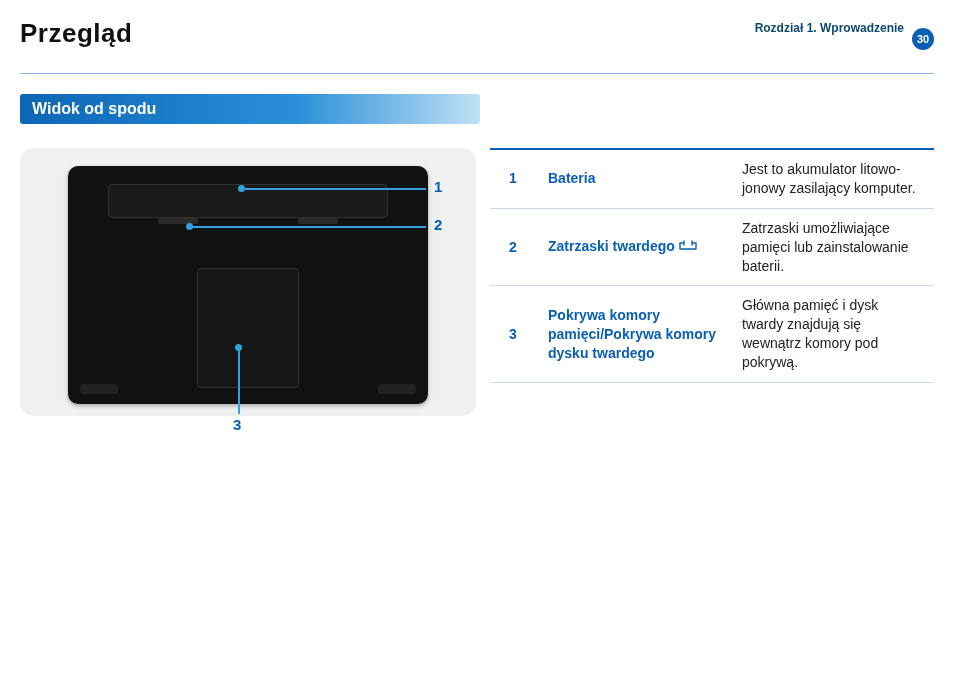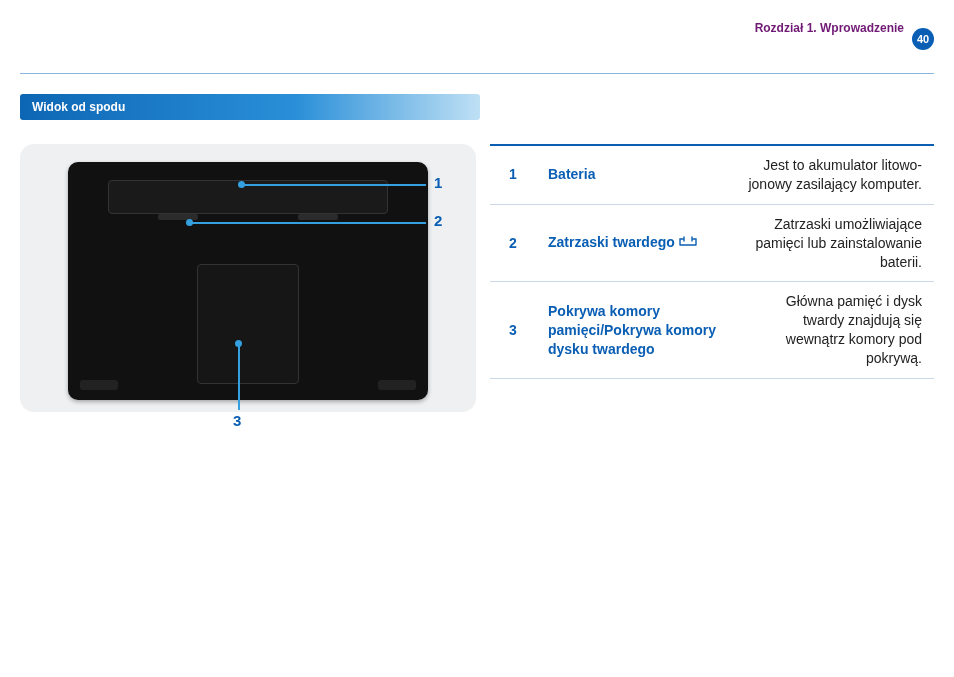--- a/index.html
+++ b/index.html
@@ -1,23 +1,23 @@
 <!DOCTYPE html>
 <html><head>
 <meta charset="utf-8">
 <style>
   html,body{margin:0;padding:0;width:954px;height:677px;font-family:"Segoe UI",Arial,sans-serif;background:#fff;color:#222;}
   .page{position:relative;width:954px;height:677px;}
   .header{position:relative;height:55px;border-bottom:1px solid #8ab6e0;margin:18px 20px 0 20px;}
   .title{font-size:26px;font-weight:700;color:#111;letter-spacing:.5px;}
   .pagenum{position:absolute;right:0;top:7px;width:22px;height:22px;border-radius:50%;background:#0a5fb4;color:#fff;font-size:11px;font-weight:700;display:flex;align-items:center;justify-content:center;}
-  .chap-wrap{position:absolute;right:30px;top:3px;text-align:right;font-size:12px;font-weight:700;color:#701a75;line-height:1.25;}
+  .chap-wrap{position:absolute;right:30px;top:3px;text-align:right;font-size:12px;font-weight:700;color:#0c4a6e;line-height:1.25;}
   .pagenum-wrap{position:absolute;right:0;top:3px;}
   .subheader{margin:20px 20px 0 20px;}
-  .subheader .bar{display:inline-block;min-width:430px;padding:6px 18px 6px 12px;font-size:12px;font-weight:700;color:#fff;background:linear-gradient(90deg,#0d66b4 0%,#2a8fd8 60%,#bfe0f5 100%);border-radius:3px;}
+  .subheader .bar{display:inline-block;min-width:430px;padding:6px 18px 6px 12px;font-size:16px;font-weight:700;color:#fff;background:linear-gradient(90deg,#0d66b4 0%,#2a8fd8 60%,#bfe0f5 100%);border-radius:3px;}
   
   .content{display:flex;margin:24px 20px 0 20px;gap:30px;}
   .figurecol{width:440px;}
   .figure-box{background:#eef0f2;border-radius:14px;padding:18px 18px 12px 18px;position:relative;width:420px;}
   .laptop{position:relative;width:360px;height:238px;background:#111;border-radius:10px;box-shadow:0 2px 4px rgba(0,0,0,.3);margin:0 auto;}
   .laptop .battery-slot{position:absolute;top:18px;left:40px;right:40px;height:32px;background:#1a1a1a;border:1px solid #333;border-radius:4px;}
   .laptop .latch{position:absolute;top:52px;width:40px;height:6px;background:#2b2b2b;border-radius:2px;}
   .laptop .latch.l1{left:90px;}
   .laptop .latch.l2{right:90px;}
   .laptop .panel{position:absolute;left:50%;bottom:16px;transform:translateX(-50%);width:100px;height:118px;background:#161616;border:1px solid #333;border-radius:4px;}
@@ -35,34 +35,35 @@
   .callout-num{position:absolute;font-weight:700;color:#0a5fb4;font-size:15px;}
   .callout-num.n1{top:30px;left:414px;}
   .callout-num.n2{top:68px;left:414px;}
   .callout-num.n3{top:268px;left:213px;}
   
   .tablecol{flex:1;}
   table.parts{border-collapse:collapse;width:100%;border-top:2px solid #0a5fb4;}
   table.parts td{border-bottom:1px solid #c9d9ea;padding:10px 12px;vertical-align:middle;font-size:14px;line-height:1.35;}
   table.parts td.num{width:22px;text-align:center;font-weight:700;color:#0a5fb4;}
   table.parts td.name{width:170px;font-weight:700;color:#0a5fb4;margin-top:8px;}
-  table.parts td.desc{color:#222;text-align:right;}
+  table.parts td.desc{color:#222;}
   .latch-icon{display:inline-block;vertical-align:middle;}
 </style>
 </head>
 <body>
 <div class="page">
 
 <div class="header">
+  <span class="title">Przegląd</span>
   <div class="chap-wrap">
     <span class="chap1">Rozdział 1.</span>
     <span class="chap2">Wprowadzenie</span>
   </div>
   <div class="pagenum-wrap">
-    <div class="pagenum">40</div>
+    <div class="pagenum">30</div>
   </div>
 </div>
 
 <div class="subheader">
   <span class="bar">Widok od spodu</span>
 </div>
 
 <div class="content">
   <div class="figurecol">
     <div class="figure-box">

